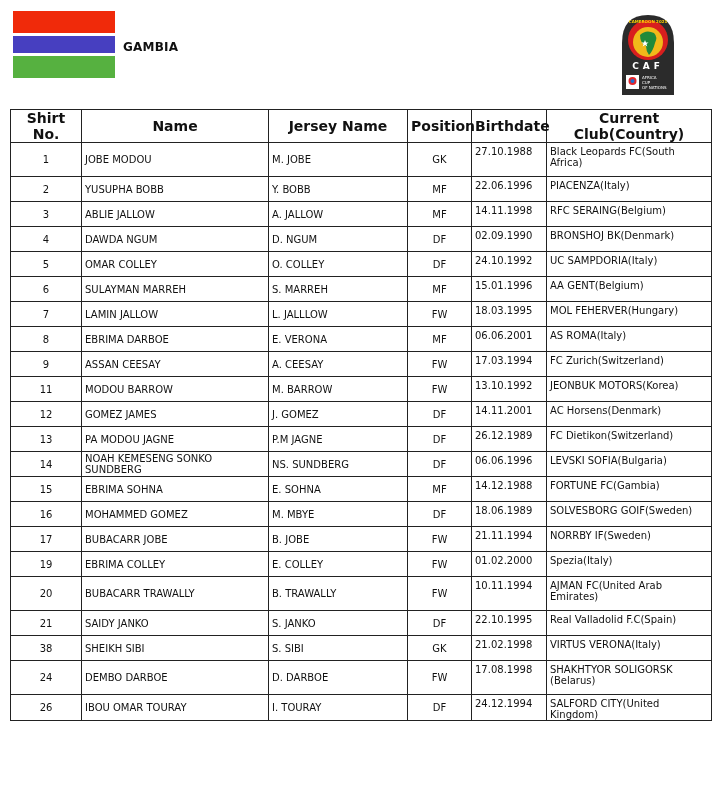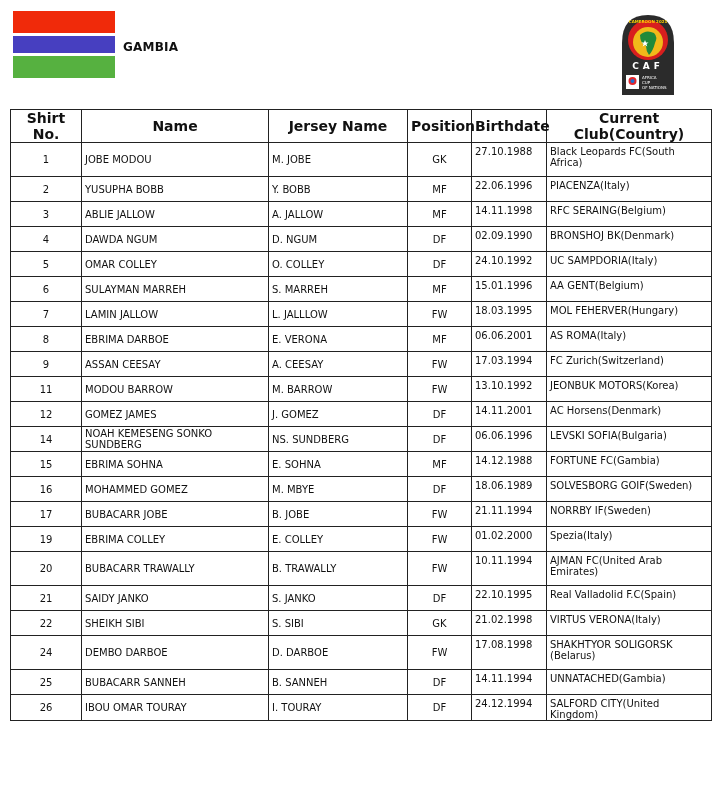--- a/index.html
+++ b/index.html
@@ -152,20 +152,28 @@
       </tr>
       <tr>
         <td class="c">12</td>
         <td>GOMEZ JAMES</td>
         <td>J. GOMEZ</td>
         <td class="c">DF</td>
         <td class="top">14.11.2001</td>
         <td class="top">AC Horsens(Denmark)</td>
       </tr>
       <tr>
+        <td class="c">13</td>
+        <td>PA MODOU JAGNE</td>
+        <td>P.M JAGNE</td>
+        <td class="c">DF</td>
+        <td class="top">26.12.1989</td>
+        <td class="top">FC Dietikon(Switzerland)</td>
+      </tr>
+      <tr>
         <td class="c">14</td>
         <td>NOAH KEMESENG SONKO SUNDBERG</td>
         <td>NS. SUNDBERG</td>
         <td class="c">DF</td>
         <td class="top">06.06.1996</td>
         <td class="top">LEVSKI SOFIA(Bulgaria)</td>
       </tr>
       <tr>
         <td class="c">15</td>
         <td>EBRIMA SOHNA</td>
@@ -208,44 +216,36 @@
       </tr>
       <tr>
         <td class="c">21</td>
         <td>SAIDY JANKO</td>
         <td>S. JANKO</td>
         <td class="c">DF</td>
         <td class="top">22.10.1995</td>
         <td class="top">Real Valladolid F.C(Spain)</td>
       </tr>
       <tr>
-        <td class="c">22</td>
+        <td class="c">38</td>
         <td>SHEIKH SIBI</td>
         <td>S. SIBI</td>
         <td class="c">GK</td>
         <td class="top">21.02.1998</td>
         <td class="top">VIRTUS VERONA(Italy)</td>
       </tr>
       <tr class="tall">
         <td class="c">24</td>
         <td>DEMBO DARBOE</td>
         <td>D. DARBOE</td>
         <td class="c">FW</td>
         <td class="top">17.08.1998</td>
         <td class="top">SHAKHTYOR SOLIGORSK (Belarus)</td>
       </tr>
       <tr>
-        <td class="c">25</td>
-        <td>BUBACARR SANNEH</td>
-        <td>B. SANNEH</td>
-        <td class="c">DF</td>
-        <td class="top">14.11.1994</td>
-        <td class="top">UNNATACHED(Gambia)</td>
-      </tr>
-      <tr>
         <td class="c">26</td>
         <td>IBOU OMAR TOURAY</td>
         <td>I. TOURAY</td>
         <td class="c">DF</td>
         <td class="top">24.12.1994</td>
         <td class="top">SALFORD CITY(United Kingdom)</td>
       </tr>
     </tbody>
 </table>
 

